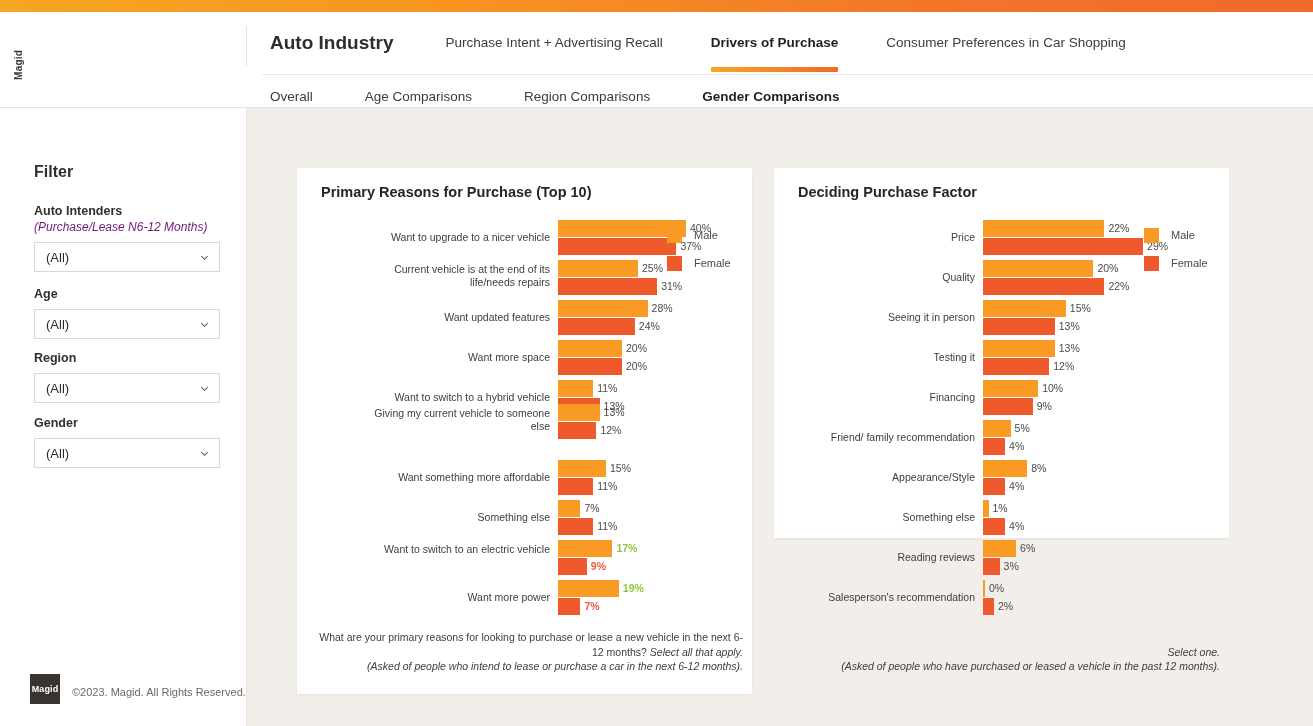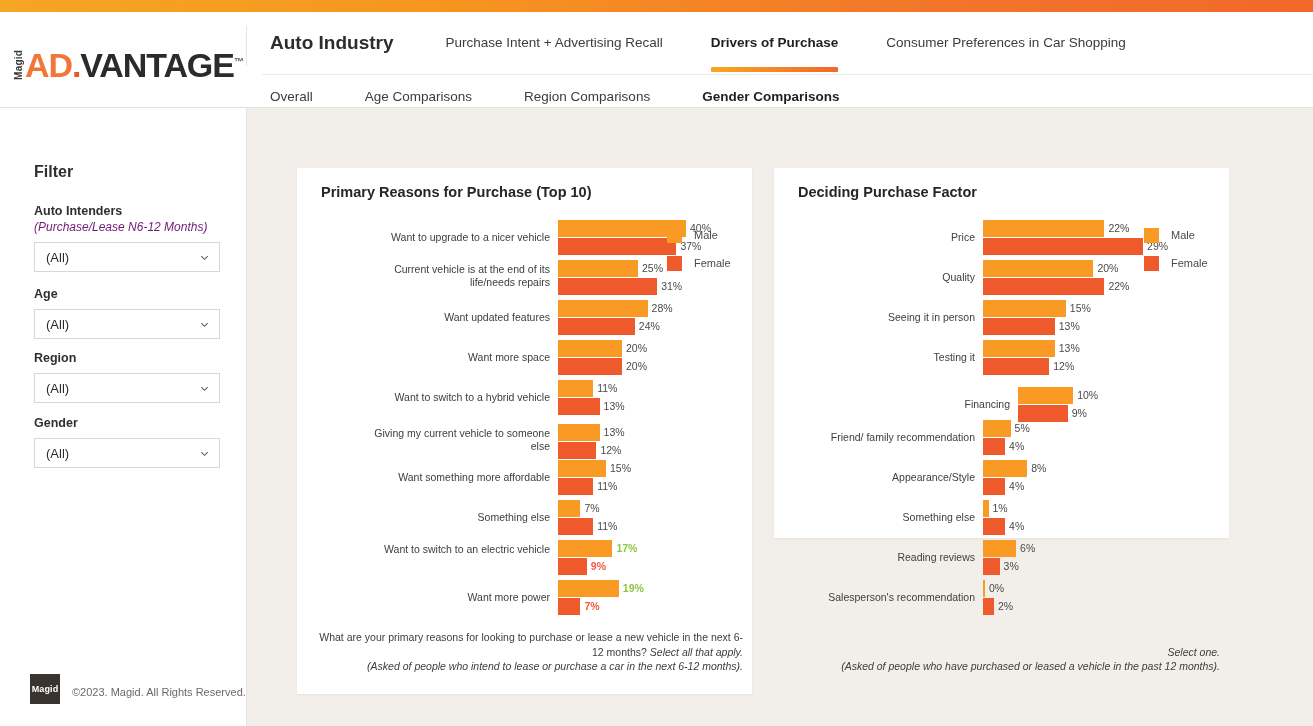--- a/index.html
+++ b/index.html
@@ -195,21 +195,20 @@
 </style>
 </head>
 <body>
 
 <div class="top-strip"></div>
 
 <div class="header">
 
   <div class="logo-block">
     <span class="logo-magid">Magid</span>
-    <span class="logo-word"><span class="logo-ad">AD</span><span class="logo-dot">.</span><span>VANTAGE</span><span class="logo-tm">™</span></span>
   </div>
 
   <div class="nav-divider-v"></div>
 
   <div class="primary-nav">
     <div class="brand-title">Auto Industry</div>
     <div class="pnav-item">Purchase Intent + Advertising Recall</div>
     <div class="pnav-item active">Drivers of Purchase</div>
     <div class="pnav-item">Consumer Preferences in Car Shopping</div>
   </div>
@@ -309,21 +308,21 @@
           <div class="bar female" style="left: 261px; width: 64px;"></div>
           <div class="val female" style="left: 329px;">20%</div>
         </div>
         <div class="row" style="top: 160px;">
           <div class="cat-label" style="left: 73px; width: 180px; top: 11px;">Want to switch to a hybrid vehicle</div>
           <div class="bar male" style="left: 261px; width: 35.2px;"></div>
           <div class="val male" style="left: 300.2px;">11%</div>
           <div class="bar female" style="left: 261px; width: 41.6px;"></div>
           <div class="val female" style="left: 306.6px;">13%</div>
         </div>
-        <div class="row" style="top: 204px;">
+        <div class="row" style="top: 184px;">
           <div class="cat-label" style="left: 73px; width: 180px; top: 3px;">Giving my current vehicle to someone else</div>
           <div class="bar male" style="left: 261px; width: 41.6px;"></div>
           <div class="val male" style="left: 306.6px;">13%</div>
           <div class="bar female" style="left: 261px; width: 38.4px;"></div>
           <div class="val female" style="left: 303.4px;">12%</div>
         </div>
         <div class="row" style="top: 240px;">
           <div class="cat-label" style="left: 73px; width: 180px; top: 11px;">Want something more affordable</div>
           <div class="bar male" style="left: 261px; width: 48px;"></div>
           <div class="val male" style="left: 313px;">15%</div>
@@ -389,21 +388,21 @@
           <div class="bar female" style="left: 209px; width: 71.76px;"></div>
           <div class="val female" style="left: 284.76px;">13%</div>
         </div>
         <div class="row" style="top: 120px;">
           <div class="cat-label" style="left: 21px; width: 180px; top: 11px;">Testing it</div>
           <div class="bar male" style="left: 209px; width: 71.76px;"></div>
           <div class="val male" style="left: 284.76px;">13%</div>
           <div class="bar female" style="left: 209px; width: 66.24px;"></div>
           <div class="val female" style="left: 279.24px;">12%</div>
         </div>
-        <div class="row" style="top: 167px; margin-left: 35px;">
+        <div class="row" style="top: 160px;">
           <div class="cat-label" style="left: 21px; width: 180px; top: 11px;">Financing</div>
           <div class="bar male" style="left: 209px; width: 55.2px;"></div>
           <div class="val male" style="left: 268.2px;">10%</div>
           <div class="bar female" style="left: 209px; width: 49.68px;"></div>
           <div class="val female" style="left: 262.68px;">9%</div>
         </div>
         <div class="row" style="top: 200px;">
           <div class="cat-label" style="left: 21px; width: 180px; top: 11px;">Friend/ family recommendation</div>
           <div class="bar male" style="left: 209px; width: 27.6px;"></div>
           <div class="val male" style="left: 240.6px;">5%</div>

